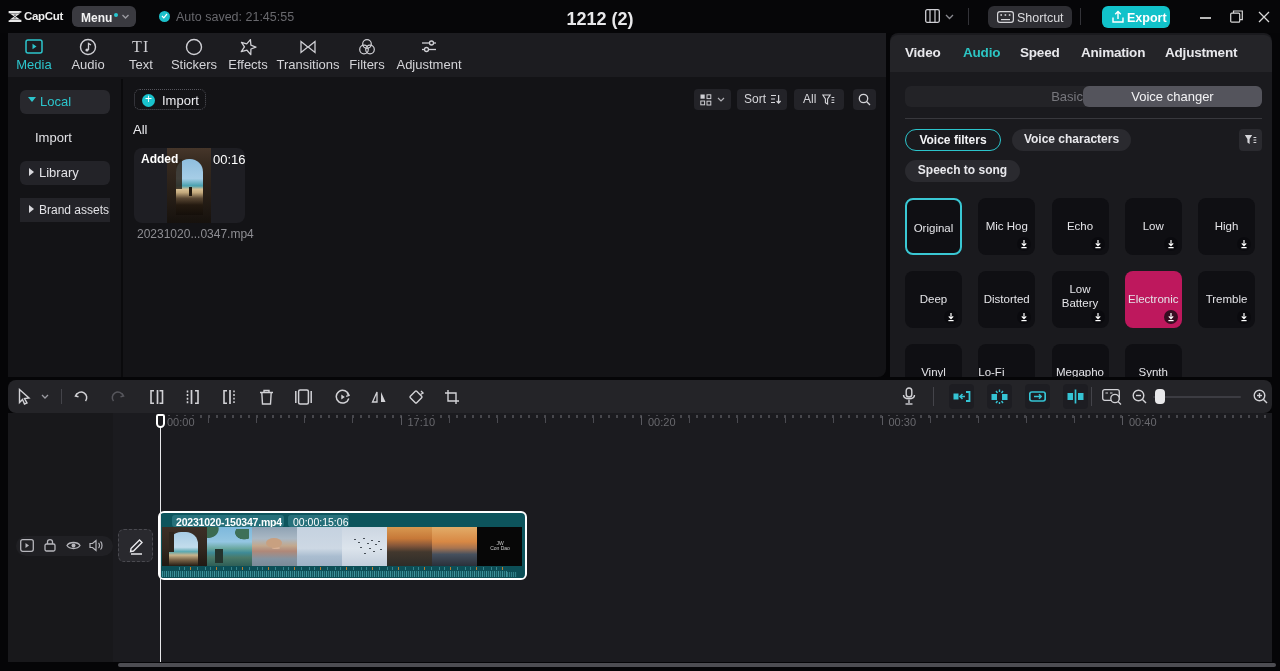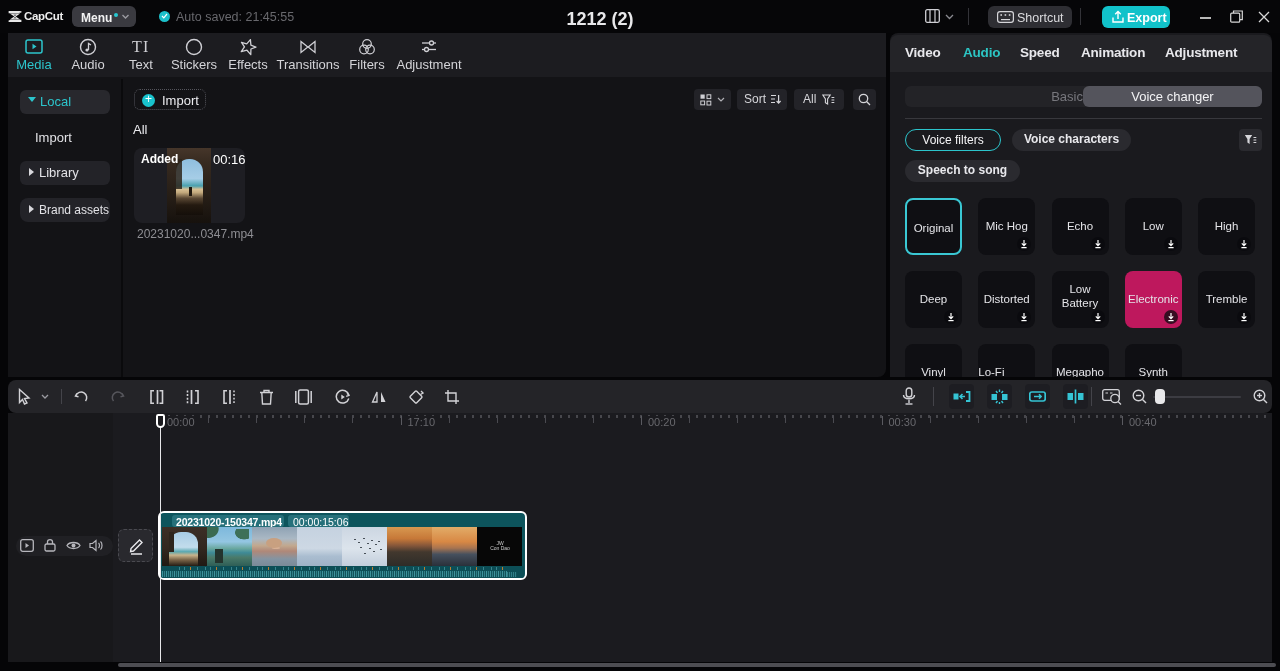--- a/index.html
+++ b/index.html
@@ -134,21 +134,21 @@
 
   <div class="abs" style="left:12px;top:57px;width:90px;height:24px;background:#28282d;border-radius:6px;">
     <div class="abs" style="left:8px;top:7px;width:0;height:0;border-left:4px solid transparent;border-right:4px solid transparent;border-top:5px solid #2cc5cc;"></div>
     <div class="abs" style="left:20px;top:4px;font-size:13px;color:#2cc5cc;">Local</div>
   </div>
   <div class="abs" style="left:27px;top:97px;font-size:13px;color:#e2e2e6;">Import</div>
   <div class="abs" style="left:12px;top:128px;width:90px;height:24px;background:#232328;border-radius:6px;">
     <div class="abs" style="left:9px;top:7px;width:0;height:0;border-top:4px solid transparent;border-bottom:4px solid transparent;border-left:5px solid #d8d8dc;"></div>
     <div class="abs" style="left:19px;top:4px;font-size:13px;color:#e2e2e6;">Library</div>
   </div>
-  <div class="abs" style="left:12px;top:165px;width:90px;height:24px;background:#232328;border-radius:8px;">
+  <div class="abs" style="left:12px;top:165px;width:90px;height:24px;background:#232328;border-radius:0;">
     <div class="abs" style="left:9px;top:7px;width:0;height:0;border-top:4px solid transparent;border-bottom:4px solid transparent;border-left:5px solid #d8d8dc;"></div>
     <div class="abs" style="left:19px;top:5px;font-size:12px;color:#e2e2e6;">Brand assets</div>
   </div>
 
   <div class="abs" style="left:126px;top:56px;width:72px;height:21px;border:1px dotted #55555c;border-radius:6px;">
     <div class="abs" style="left:7px;top:3.5px;width:13px;height:13px;border-radius:50%;background:#19c3cd;"></div>
     <div class="abs" style="left:10px;top:2px;font-size:12px;color:#fff;">+</div>
     <div class="abs" style="left:27px;top:3px;font-size:13px;color:#ececf0;">Import</div>
   </div>
 
@@ -210,21 +210,21 @@
   <div class="abs" style="left:15px;top:53px;width:357px;height:21px;background:#232327;border-radius:6px;">
     <div class="abs" style="left:0;top:0;width:178px;height:21px;text-align:right;font-size:13px;color:#77777d;padding-top:3px;">Basic</div>
     <div class="abs" style="left:178px;top:0;width:179px;height:21px;background:#54545c;border-radius:6px;">
       <div style="text-align:center;font-size:13px;color:#f2f2f4;padding-top:3px;">Voice changer</div>
     </div>
   </div>
 
   <div class="abs" style="left:15px;top:85px;width:357px;height:1px;background:#38383d;"></div>
 
   <div class="abs" style="left:15px;top:96px;width:96px;height:22px;border:1.5px solid #2cc5cc;border-radius:11px;">
-    <div style="text-align:center;font-size:12px;font-weight:normal;color:#f4f4f6;padding-top:3px;">Voice filters</div>
+    <div style="text-align:center;font-size:12px;font-weight:bold;color:#f4f4f6;padding-top:3px;">Voice filters</div>
   </div>
   <div class="abs" style="left:122px;top:96px;width:119px;height:22px;background:#2a2a2f;border-radius:11px;">
     <div style="text-align:center;font-size:12px;font-weight:bold;color:#e8e8ec;padding-top:3px;">Voice characters</div>
   </div>
   <div class="abs" style="left:349px;top:96px;width:23px;height:22px;background:#2a2a2f;border-radius:4px;">
     <svg class="abs" style="left:5px;top:5px;" width="13" height="12" viewBox="0 0 13 12">
       <path d="M0.8 1 L8.2 1 L5.6 5 L5.6 10 L3.4 8.6 L3.4 5 Z" fill="#d6d6da"></path>
       <path d="M9.5 3.5 H12.3 M9.5 6 H12.3 M9.5 8.5 H12.3" stroke="#d6d6da" stroke-width="1.1"></path>
     </svg>
   </div>

